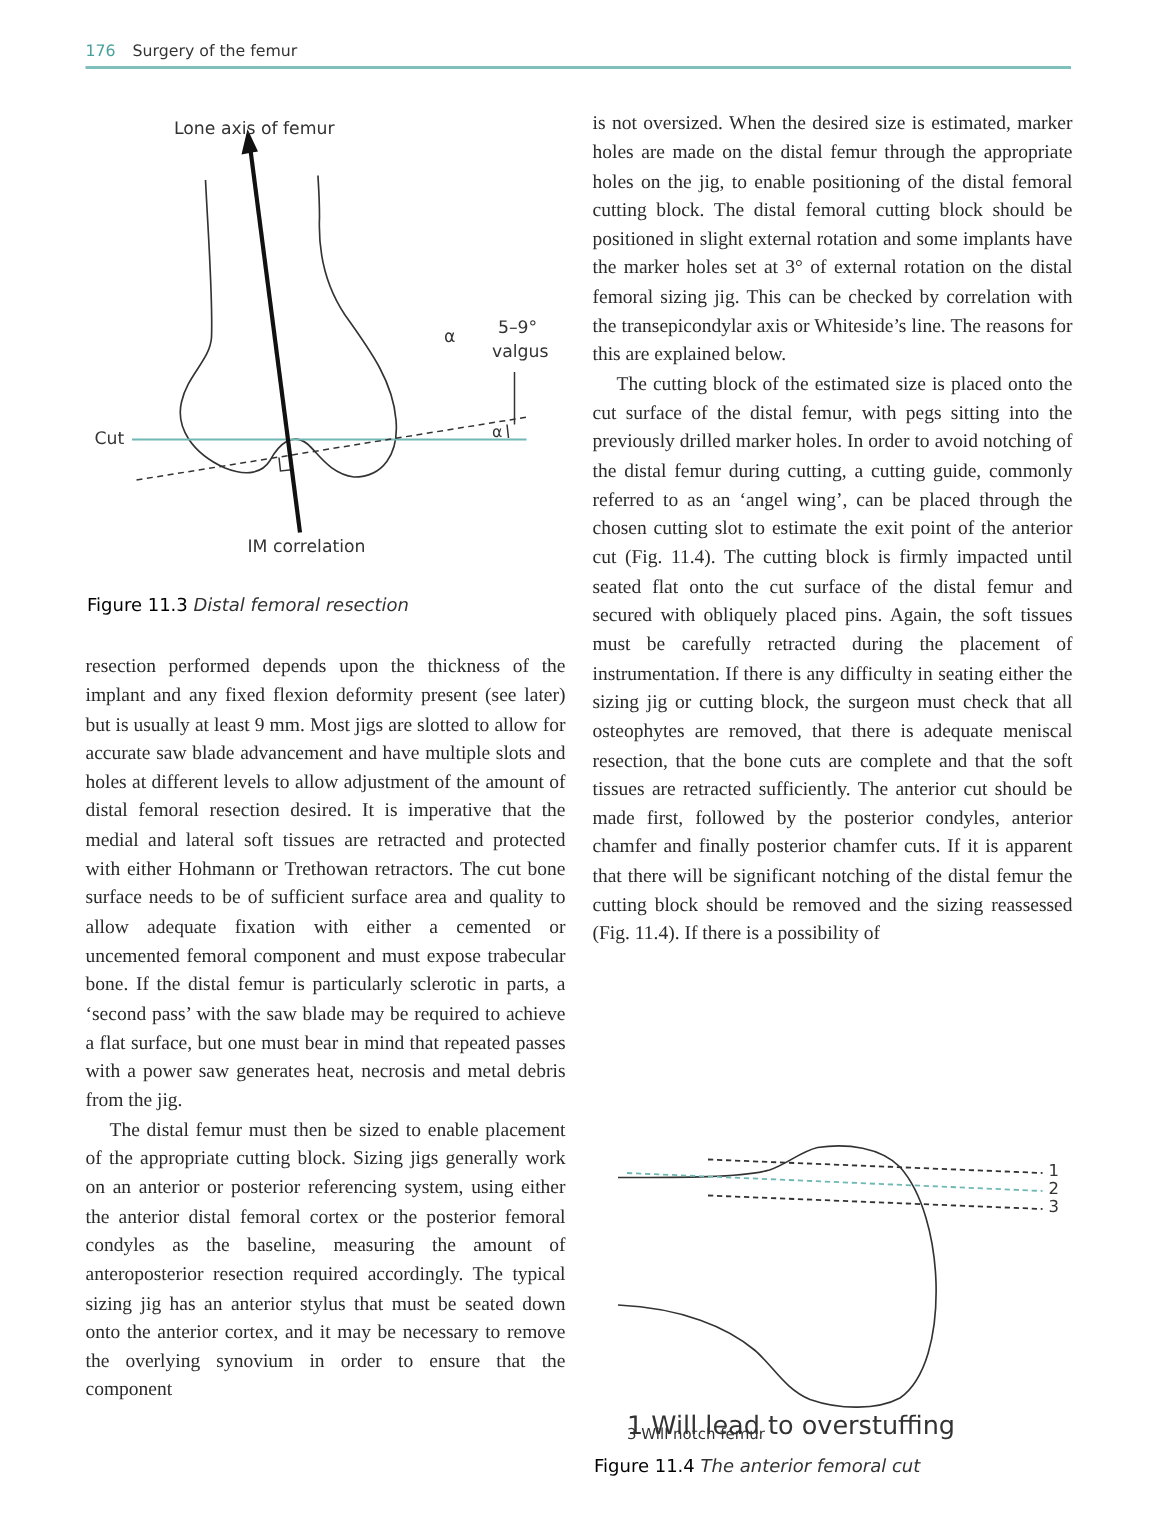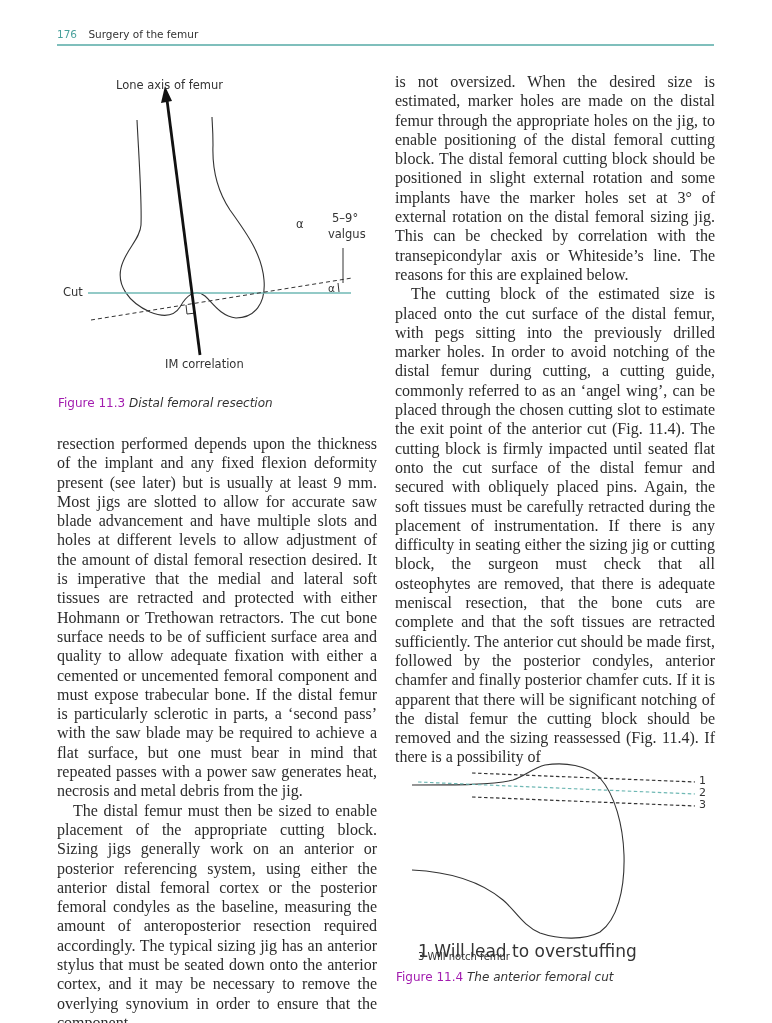--- a/index.html
+++ b/index.html
@@ -4,23 +4,23 @@
 <style>
   html, body { margin:0; padding:0; background:#ffffff; }
   body { width:772px; height:1023px; position:relative; overflow:hidden; color:#2b2b2b; }
   .header { position:absolute; left:57px; top:28px; width:657px; height:16px; border-bottom:2px solid #7fbfbc; font-family:"DejaVu Sans", sans-serif; font-size:10.5px; }
   .header .pnum { color:#4aa19c; margin-right:8px; }
   .header .title { color:#333; }
   .fig { position:absolute; }
   .fig svg { position:absolute; left:0; top:0; }
   .flabel { position:absolute; font-family:"DejaVu Sans", sans-serif; font-size:11.5px; color:#333; white-space:nowrap; }
   .caption { position:absolute; font-family:"DejaVu Sans", sans-serif; font-size:12px; white-space:nowrap; }
-  .caption .fnum { color:#a21caf; }
+  .caption .fnum { color:#000000; }
   .caption .ftitle { font-style:italic; color:#333; }
-  .col { position:absolute; font-family:"Liberation Serif", "DejaVu Serif", serif; font-size:16px; line-height:19.3px; color:#2b2b2b; text-align:justify; hyphens:none; }
+  .col { position:absolute; font-family:"Liberation Serif", "DejaVu Serif", serif; font-size:13px; line-height:19.3px; color:#2b2b2b; text-align:justify; hyphens:none; }
   .col p { margin:0; }
   .col p.indent { text-indent:16px; }
 </style>
 </head>
 <body>
 
 <div class="header">
   <span class="pnum">176</span>
   <span class="title">Surgery of the femur</span>
 </div>

